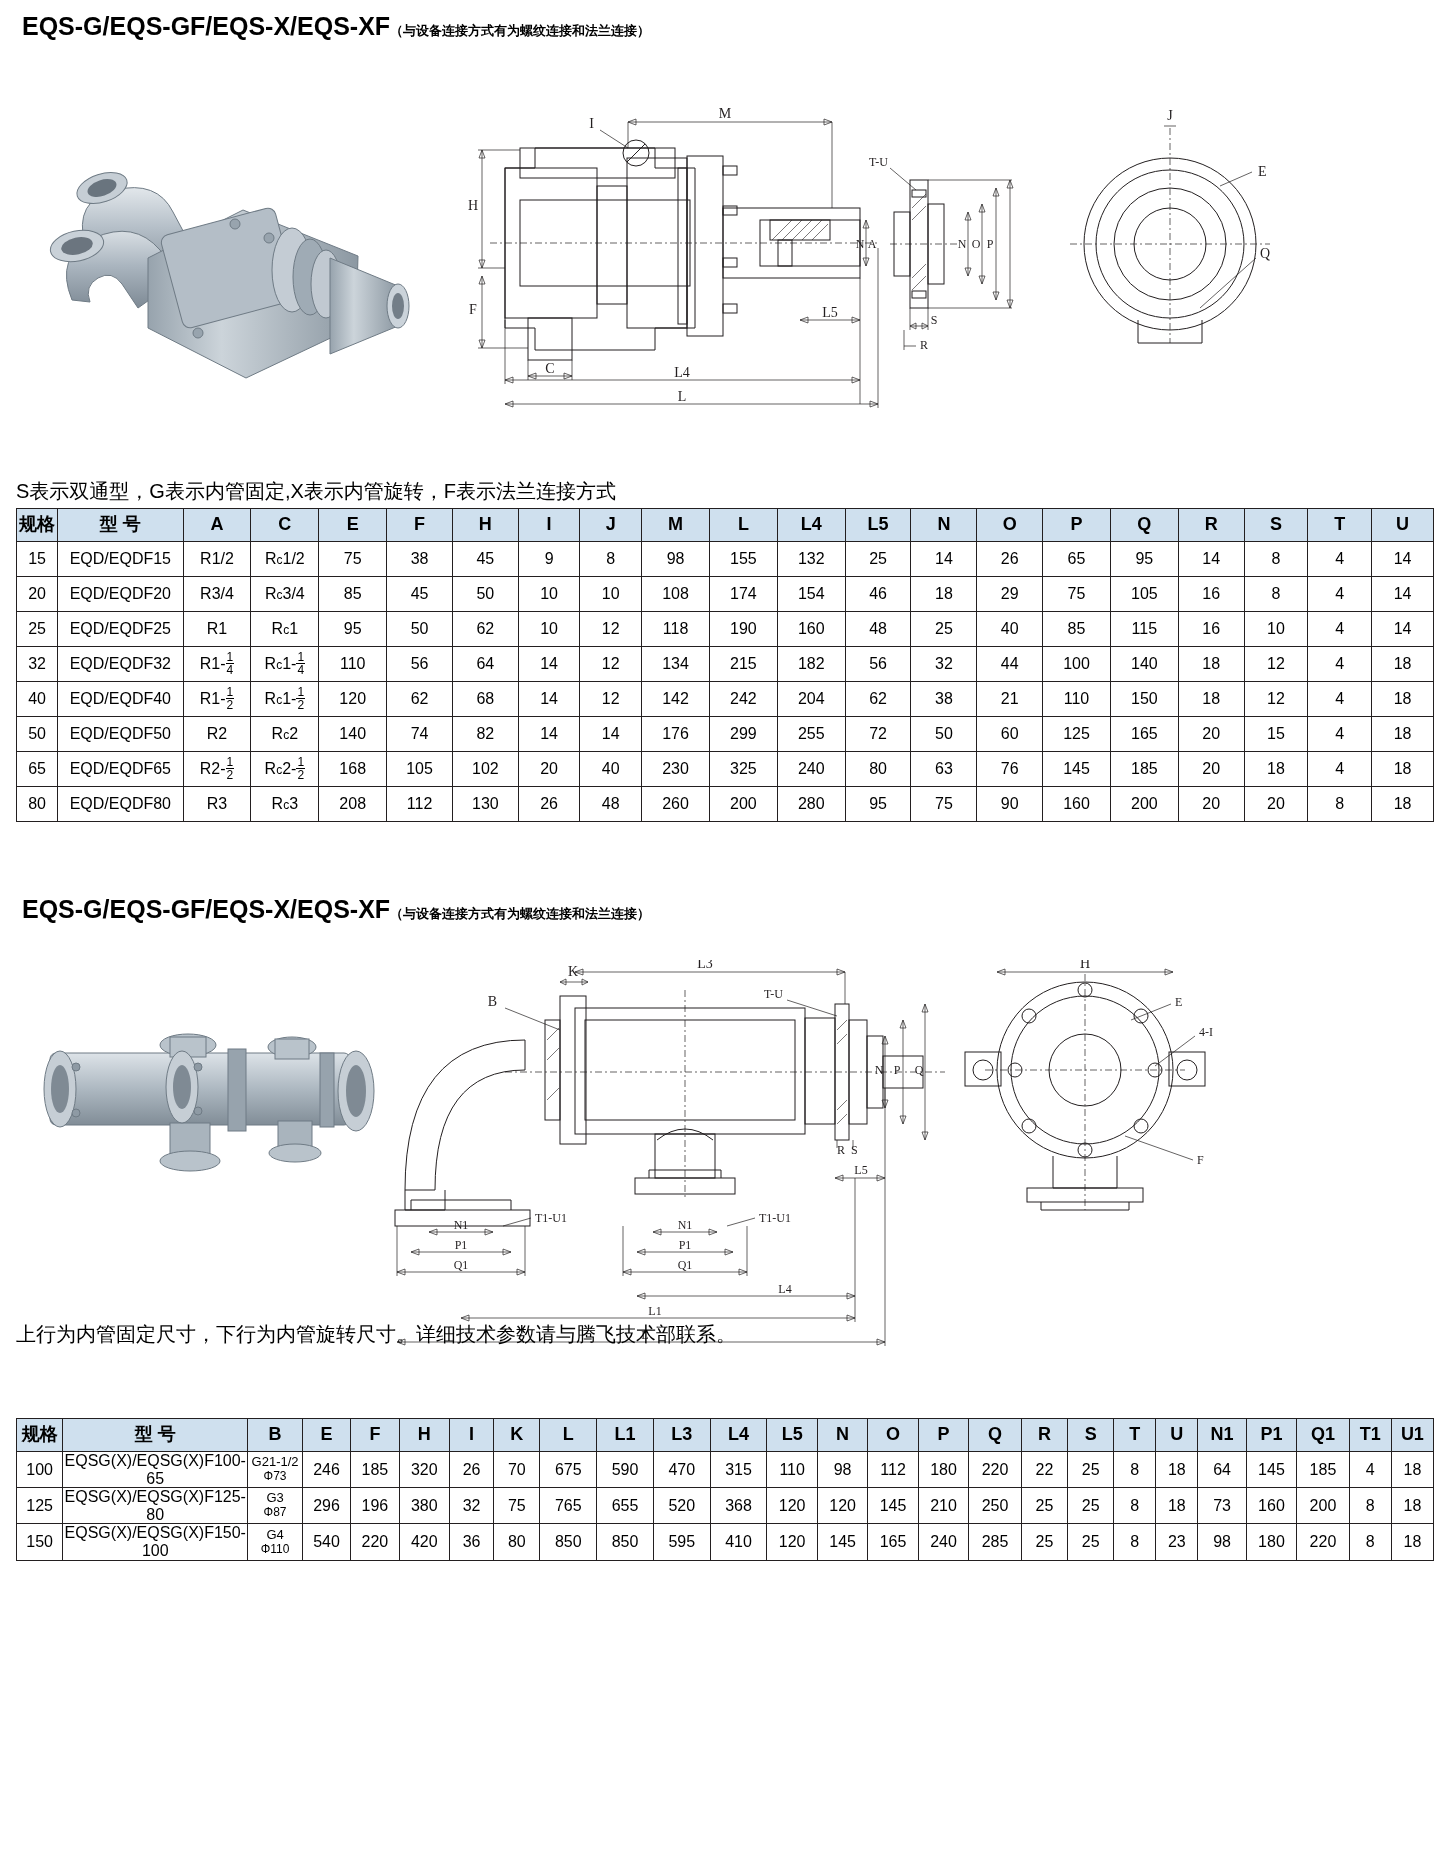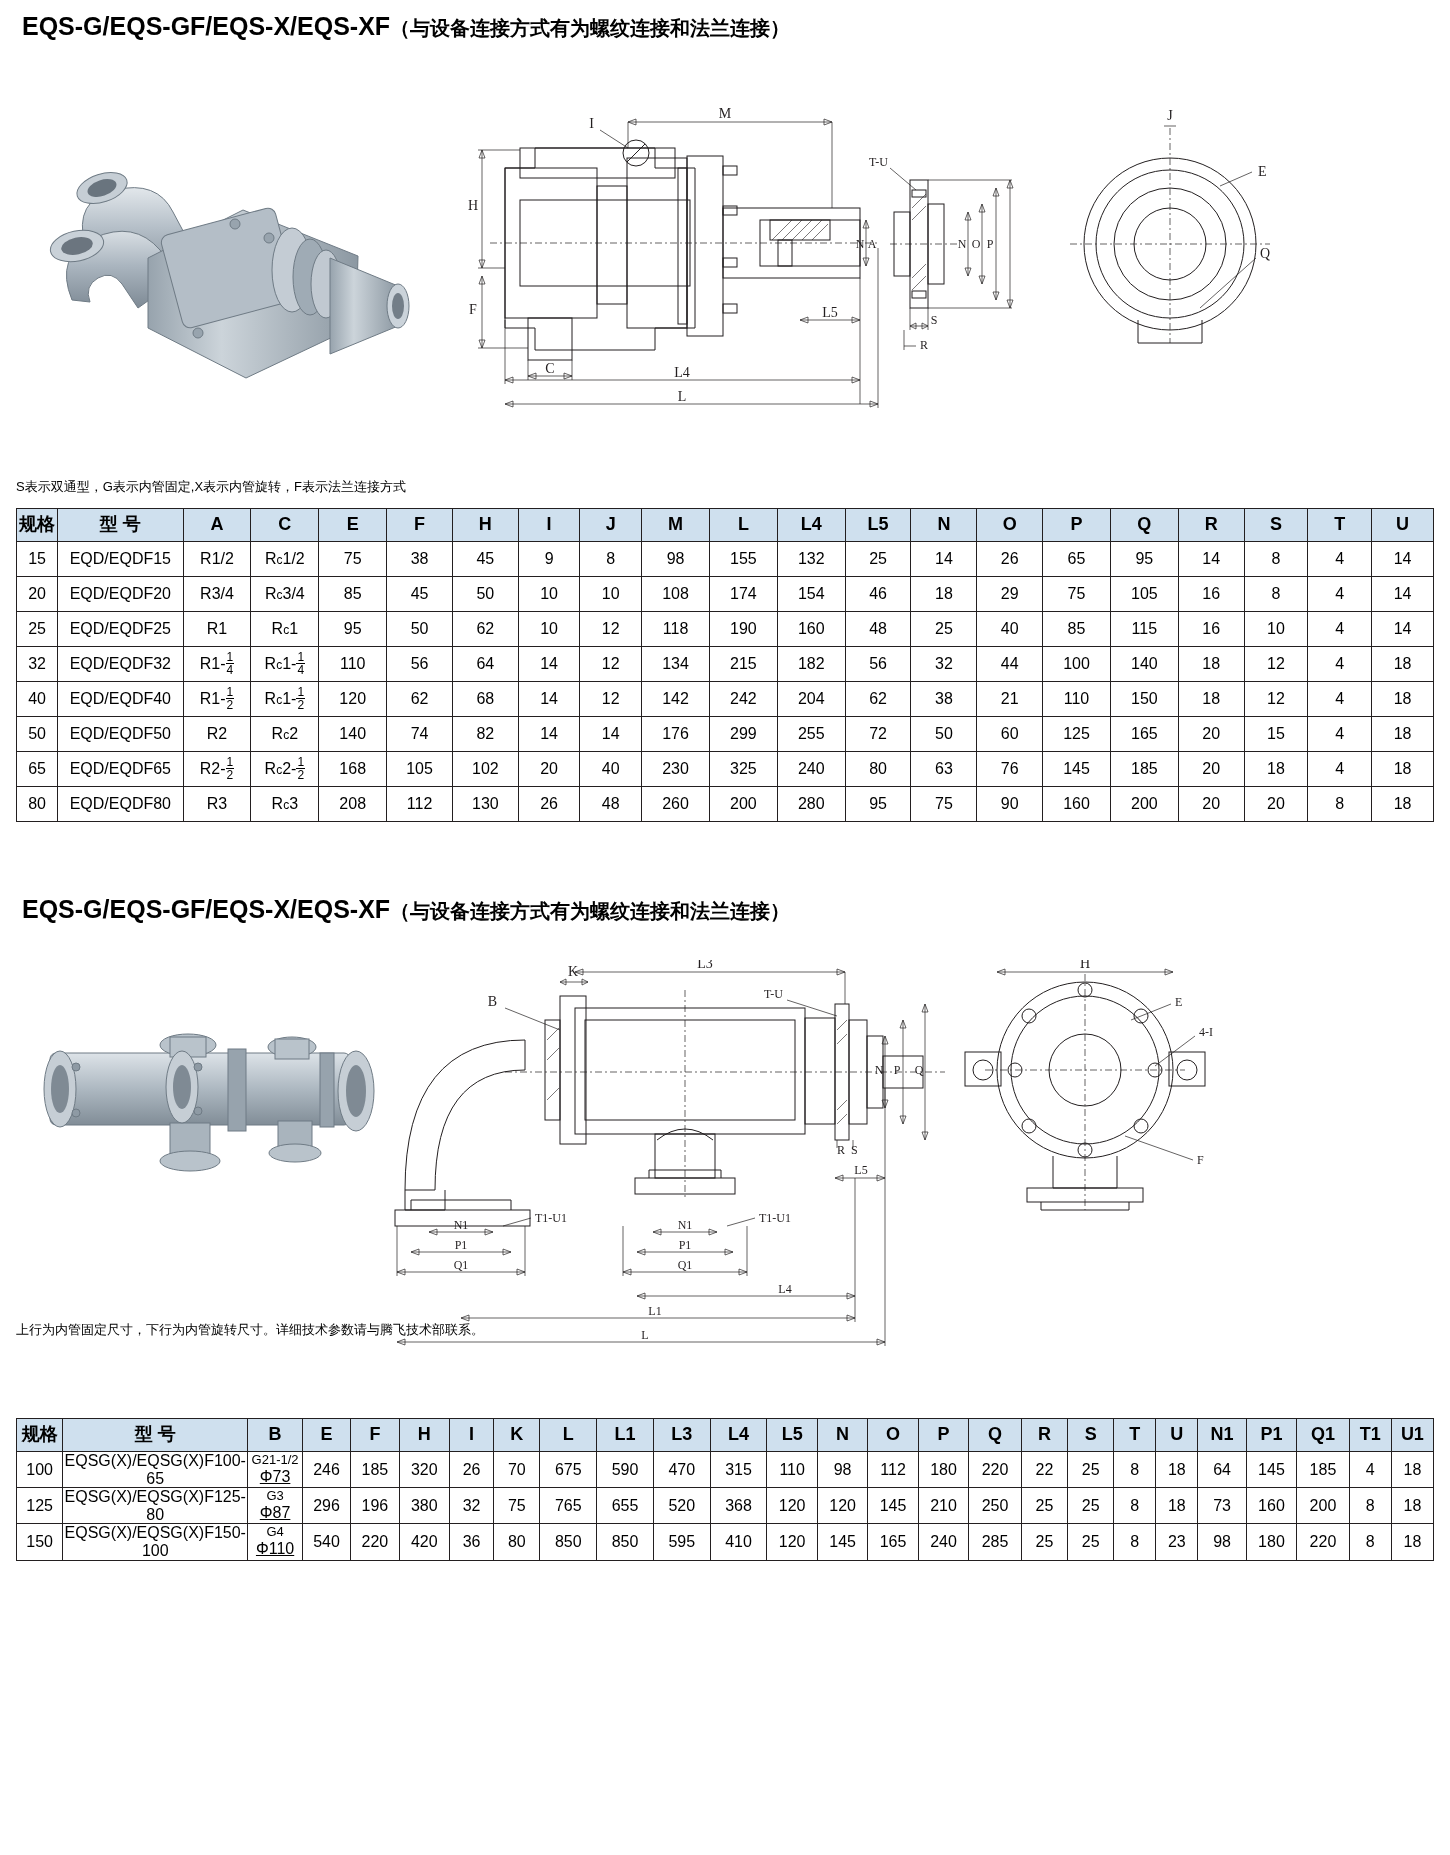--- a/index.html
+++ b/index.html
@@ -25,29 +25,29 @@
   
   .section-title {
     position: absolute;
     left: 22px;
     font-size: 25px;
     font-weight: bold;
     letter-spacing: 0px;
     white-space: nowrap;
   }
   .section-title .sub {
-    font-size: 20px;
+    font-size: 13px;
     font-weight: bold;
   }
 
   
   .note {
     position: absolute;
     left: 16px;
-    font-size: 13px;
+    font-size: 20px;
     white-space: nowrap;
   }
 
   
   table.spec {
     position: absolute;
     border-collapse: collapse;
     table-layout: fixed;
   }
   table.spec th, table.spec td {
@@ -74,21 +74,21 @@
     text-align: center;
     font-size: 12px;
     line-height: 1;
     position: relative;
     top: -1px;
   }
   .frac .num { display: block; border-bottom: 1px solid #000; padding: 0 1px;}
   .frac .den { display: block; padding: 0 1px;}
   .small-rc { font-size: 12px; }
   .two-line { font-size: 13px; line-height: 1.15; }
-  .two-line .l2 { font-size: 16px; text-decoration: underline; }
+  .two-line .l2 { font-size: 12px; }
 
   
   .figure {
     position: absolute;
   }
   svg { display: block; }
   .ln { stroke: #231f20; stroke-width: 1; fill: none; }
   .dim { stroke: #231f20; stroke-width: 0.7; fill: none; }
   .dash { stroke: #231f20; stroke-width: 0.7; fill: none; stroke-dasharray: 7 3 2 3; }
   .hatch { stroke: #231f20; stroke-width: 0.6; fill: none; }

